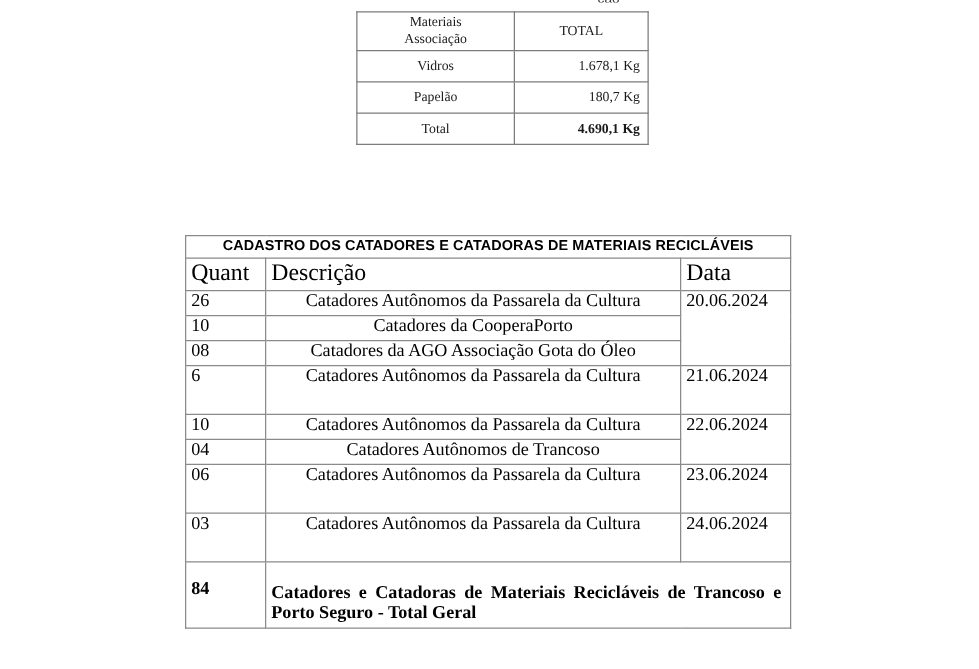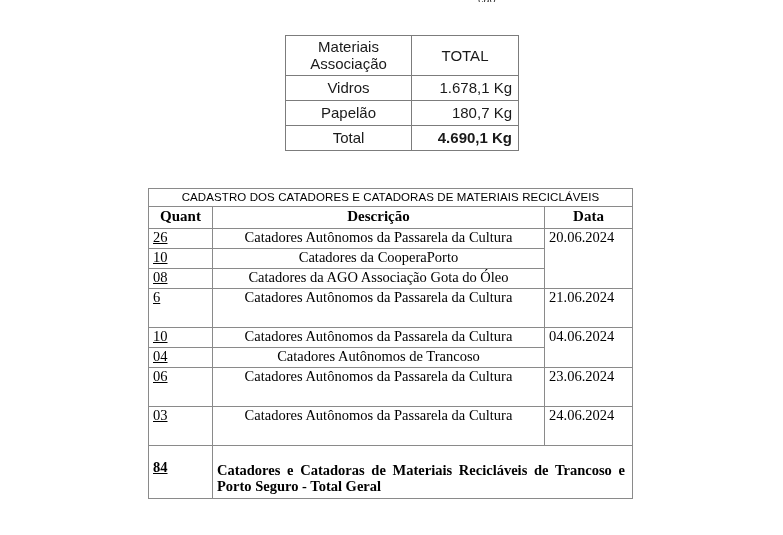--- a/index.html
+++ b/index.html
@@ -31,23 +31,22 @@
   }
 
   
   .tbl-materiais {
     position: absolute;
     left: 285px;
     top: 9px;
     width: 209px;
     border-collapse: collapse;
     table-layout: fixed;
-    font-family: Liberation Sans, sans-serif;
-    font-size: 15px;
-    margin-top: 26px;
+    font-family: Liberation Serif, serif;
+    font-size: 11px;
   }
   .tbl-materiais td {
     border: 1px solid #7c7c7c;
     padding: 2px 6px;
     text-align: center;
     line-height: 1.15;
     color: #1a1a1a;
   }
   .tbl-materiais .col-mat { width: 113px; }
   .tbl-materiais .col-tot { width: 94px; text-align: right; }
@@ -71,37 +70,37 @@
     vertical-align: top;
     line-height: 1.12;
   }
   .tbl-cadastro .c-quant { width: 64px; }
   .tbl-cadastro .c-desc  { width: 332px; }
   .tbl-cadastro .c-data  { width: 88px; }
 
   .title-row td {
     font-family: "Liberation Sans", sans-serif;
     font-size: 11.5px;
-    font-weight: normal;
+    font-weight: bold;
     letter-spacing: 0.1px;
     text-align: center;
     padding: 2px 18px;
     vertical-align: middle;
     color: #000;
   }
   .colhead-row td {
-    font-weight: bold;
-    text-align: center;
-    font-size: 15px;
+    font-weight: normal;
+    text-align: left;
+    font-size: 19px;
     padding: 1px 4px 3px;
     vertical-align: middle;
   }
   .data-row-1 td { height: 19px; }
   .data-row-2 td { height: 38px; }
-  .cell-num { text-align: left; padding-left: 5px; text-decoration: underline; }
+  .cell-num { text-align: left; padding-left: 5px; }
   .cell-desc { text-align: center; padding-left: 9px; }
   .cell-date { text-align: left; padding-left: 5px; word-break: break-all; }
   .total-row td {
     font-weight: bold;
     height: 36px;
     vertical-align: top;
     padding-top: 16px;
   }
   .total-row .cell-desc {
     text-align: justify;
@@ -171,21 +170,21 @@
 
     <tr class="data-row-2">
       <td class="cell-num">6</td>
       <td class="cell-desc">Catadores Autônomos da Passarela da Cultura</td>
       <td class="cell-date">21.06.2024</td>
     </tr>
 
     <tr class="data-row-1">
       <td class="cell-num">10</td>
       <td class="cell-desc">Catadores Autônomos da Passarela da Cultura</td>
-      <td class="cell-date" rowspan="2">04.06.2024</td>
+      <td class="cell-date" rowspan="2">22.06.2024</td>
     </tr>
     <tr class="data-row-1">
       <td class="cell-num">04</td>
       <td class="cell-desc">Catadores Autônomos de Trancoso</td>
     </tr>
 
     <tr class="data-row-2">
       <td class="cell-num">06</td>
       <td class="cell-desc">Catadores Autônomos da Passarela da Cultura</td>
       <td class="cell-date">23.06.2024</td>

